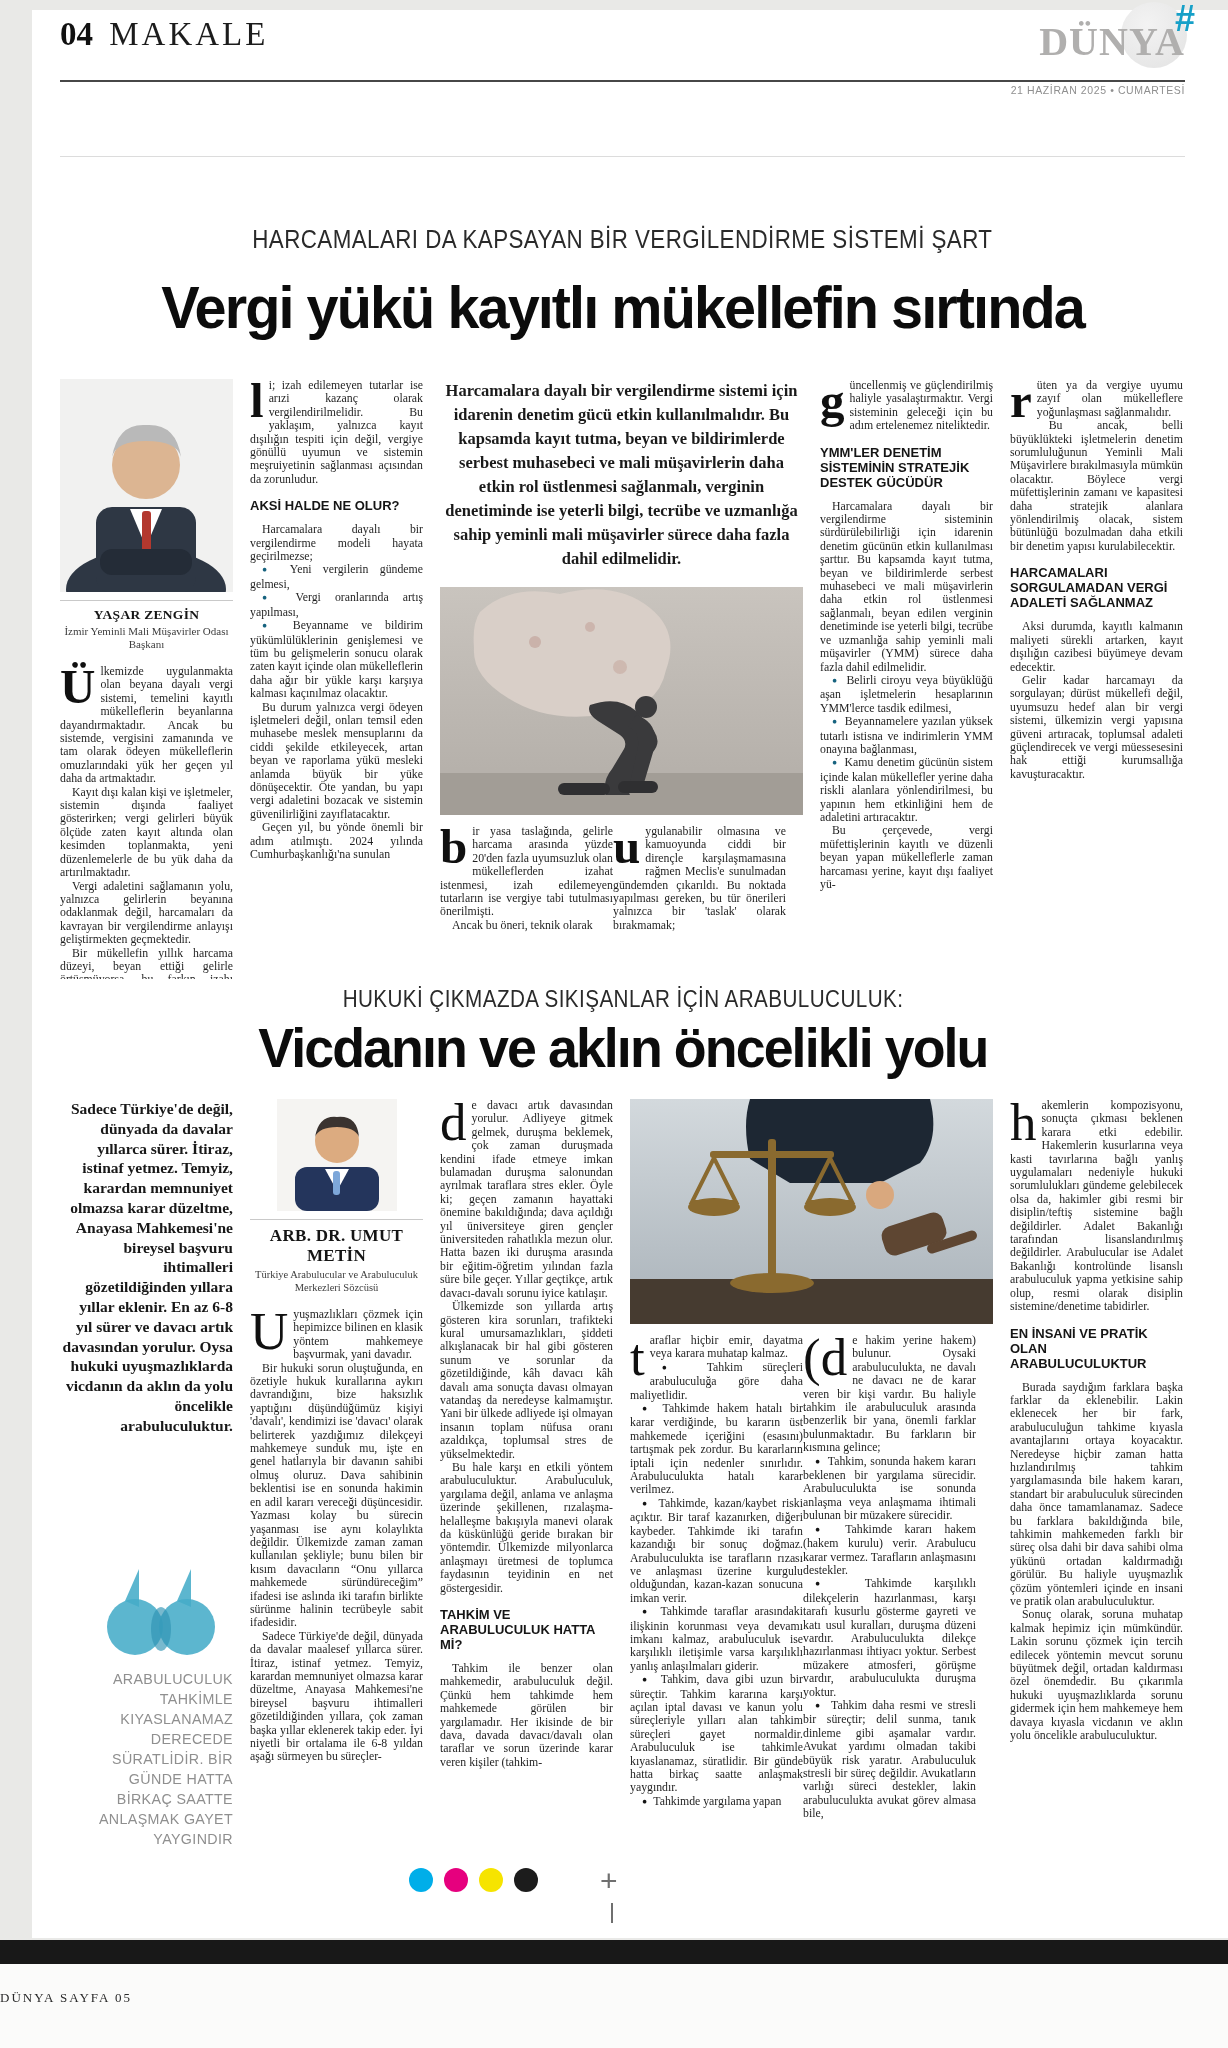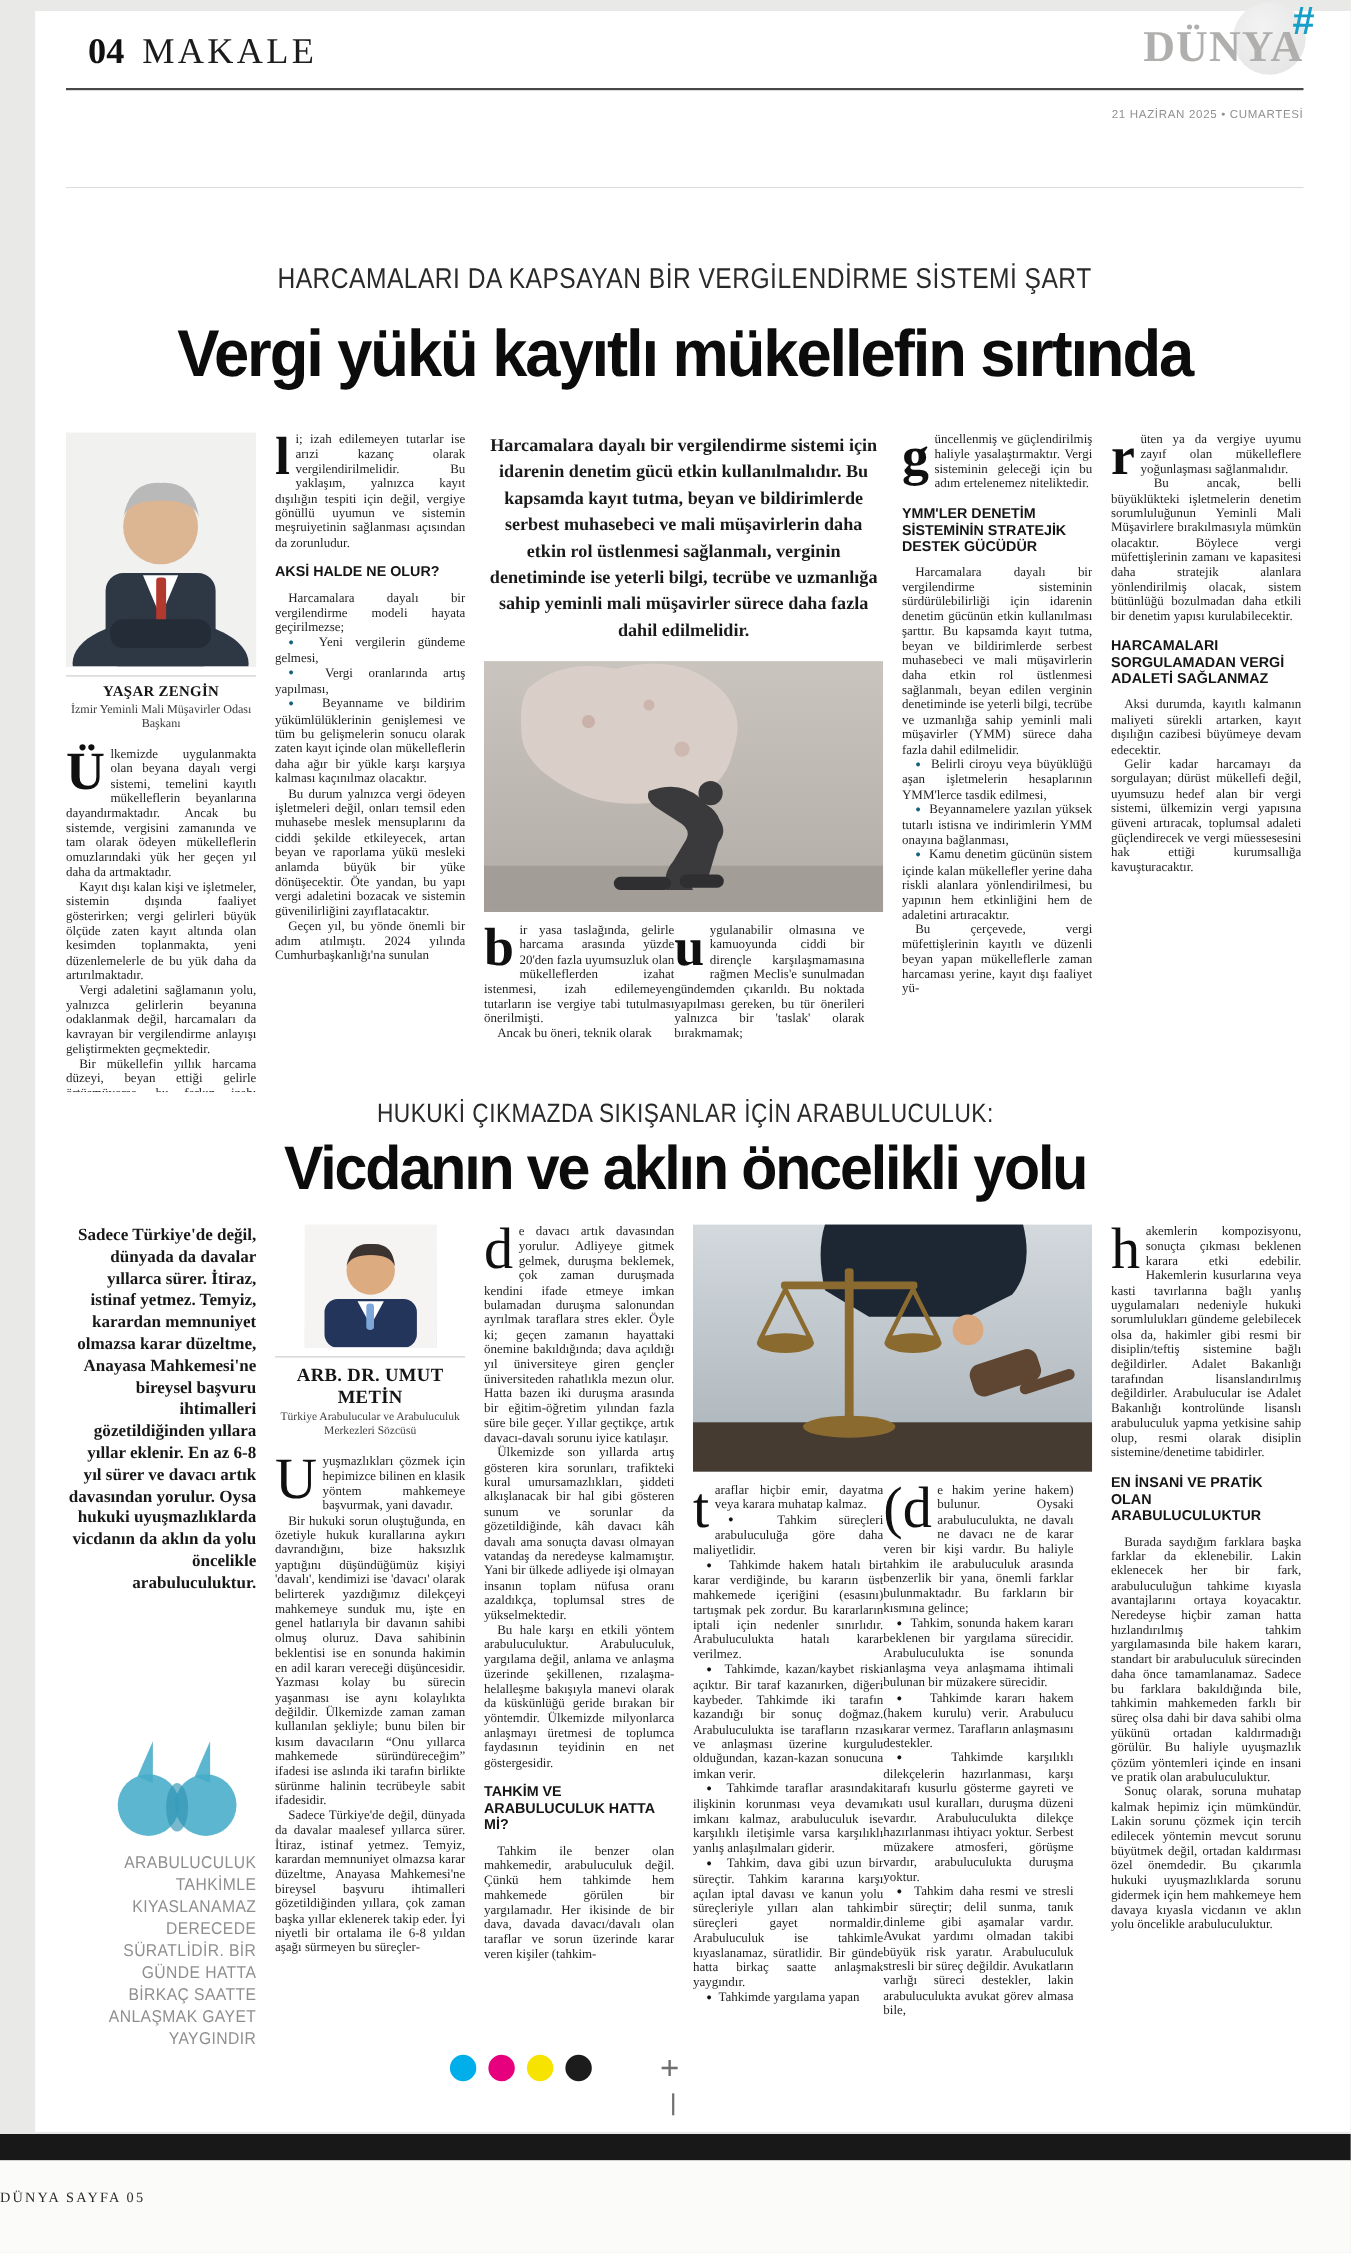--- a/index.html
+++ b/index.html
@@ -6,34 +6,34 @@
   html,body { width:1228px; height:2048px; }
   body {
     position:relative; background:#e9e9e7; overflow:hidden;
     font-family:"Liberation Serif", serif; color:#1f1f1f;
     -webkit-font-smoothing:antialiased;
   }
   .page { position:absolute; left:32px; top:10px; width:1196px; height:1928px; background:#ffffff; }
   .inner { padding:0 43px 0 28px; }
 
   
-  .masthead { position:relative; padding-top:16px; height:66px;margin-left:20px; }
+  .masthead { position:relative; padding-top:3px; height:66px; }
   .folio { font-size:33px; line-height:42px; color:#111; }
   .folio .num { font-weight:bold; }
   .folio .section { font-weight:normal; letter-spacing:3px; margin-left:8px; color:#1c1c1c; }
   .brand { position:absolute; right:0; top:2px; height:60px; }
   .globe { position:absolute; right:-2px; top:-10px; width:66px; height:66px; border-radius:50%;
            background:radial-gradient(circle at 40% 35%, #f3f3f3, #e2e2e2); }
   .brand-word { position:relative; font-family:"Liberation Serif", serif; font-weight:bold;
                 font-size:40px; letter-spacing:1px; color:#b0afae; line-height:60px; }
   .brand-hash { position:absolute; right:-10px; top:-14px; font-family:"Liberation Sans", sans-serif;
                 font-weight:bold; font-size:36px; color:#16a0c8; }
   .head-rule { height:2px; background:#474747; margin-top:4px; }
   .dateline { text-align:right; font-family:"Liberation Sans", sans-serif; font-size:10.5px;
-              color:#8f8f8f; letter-spacing:.6px; margin-top:16px; height:14px; }
+              color:#8f8f8f; letter-spacing:.6px; margin-top:2px; height:14px; }
 
   
   .article { }
   .a1 { margin-top:58px; border-top:1px solid #dcdcdc; padding-top:68px; }
   .kicker { text-align:center; font-family:"Liberation Sans", sans-serif; color:#2a2a2a;
             font-size:26px; line-height:28px; white-space:nowrap; }
   .kicker > span { display:inline-block; transform:scaleX(.86); transform-origin:center; letter-spacing:.5px; }
   .title { text-align:center; font-family:"Liberation Sans", sans-serif; font-weight:bold; color:#0c0c0c; }
   .title > span { display:inline-block; transform:scaleX(.96); transform-origin:center; letter-spacing:-2px; }
   .title1 { font-size:60px; line-height:62px; margin-top:24px; }

